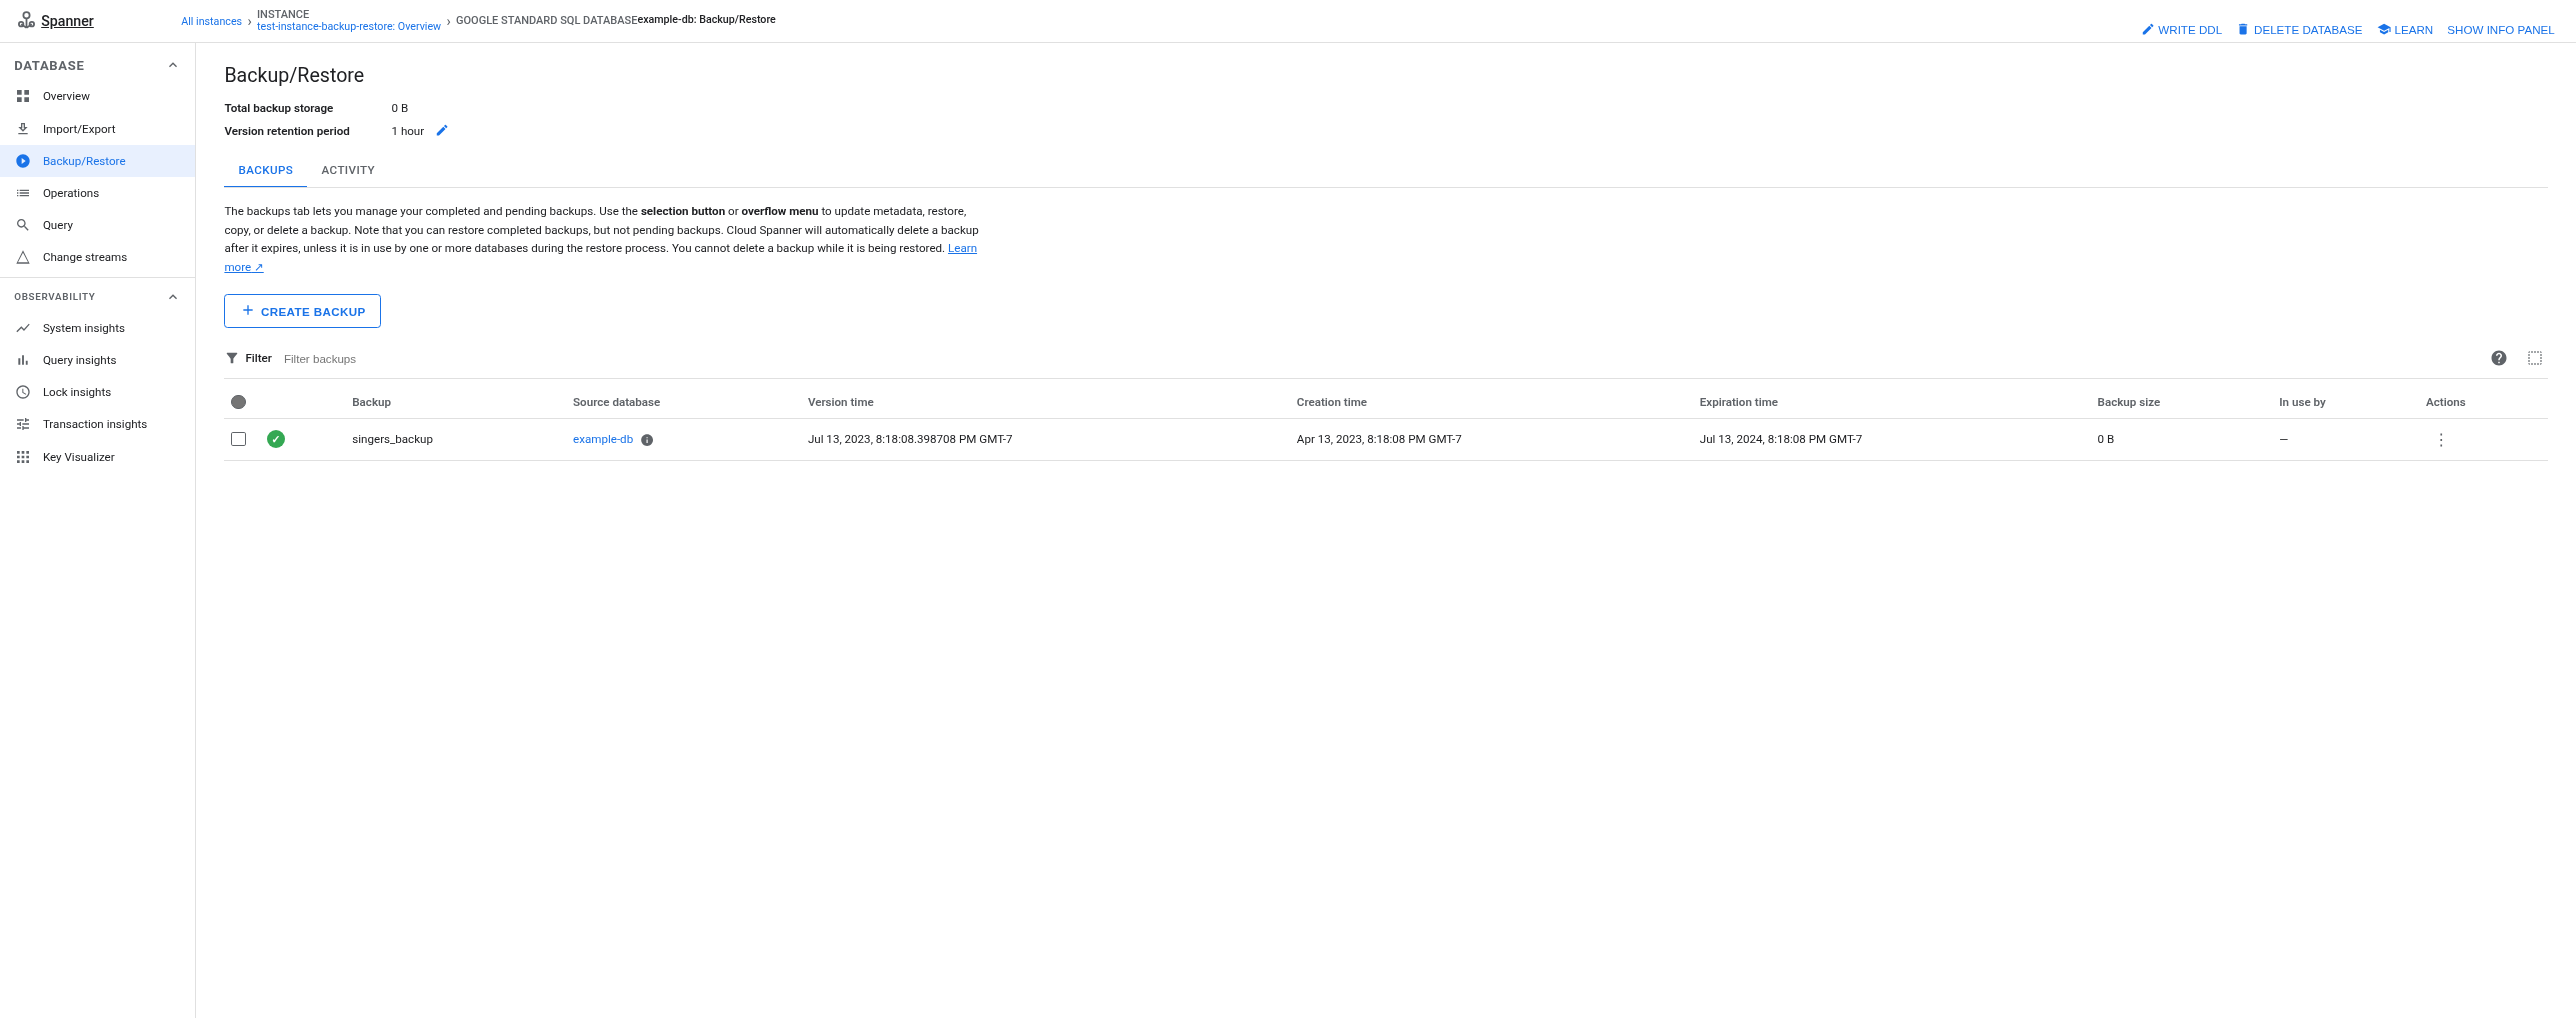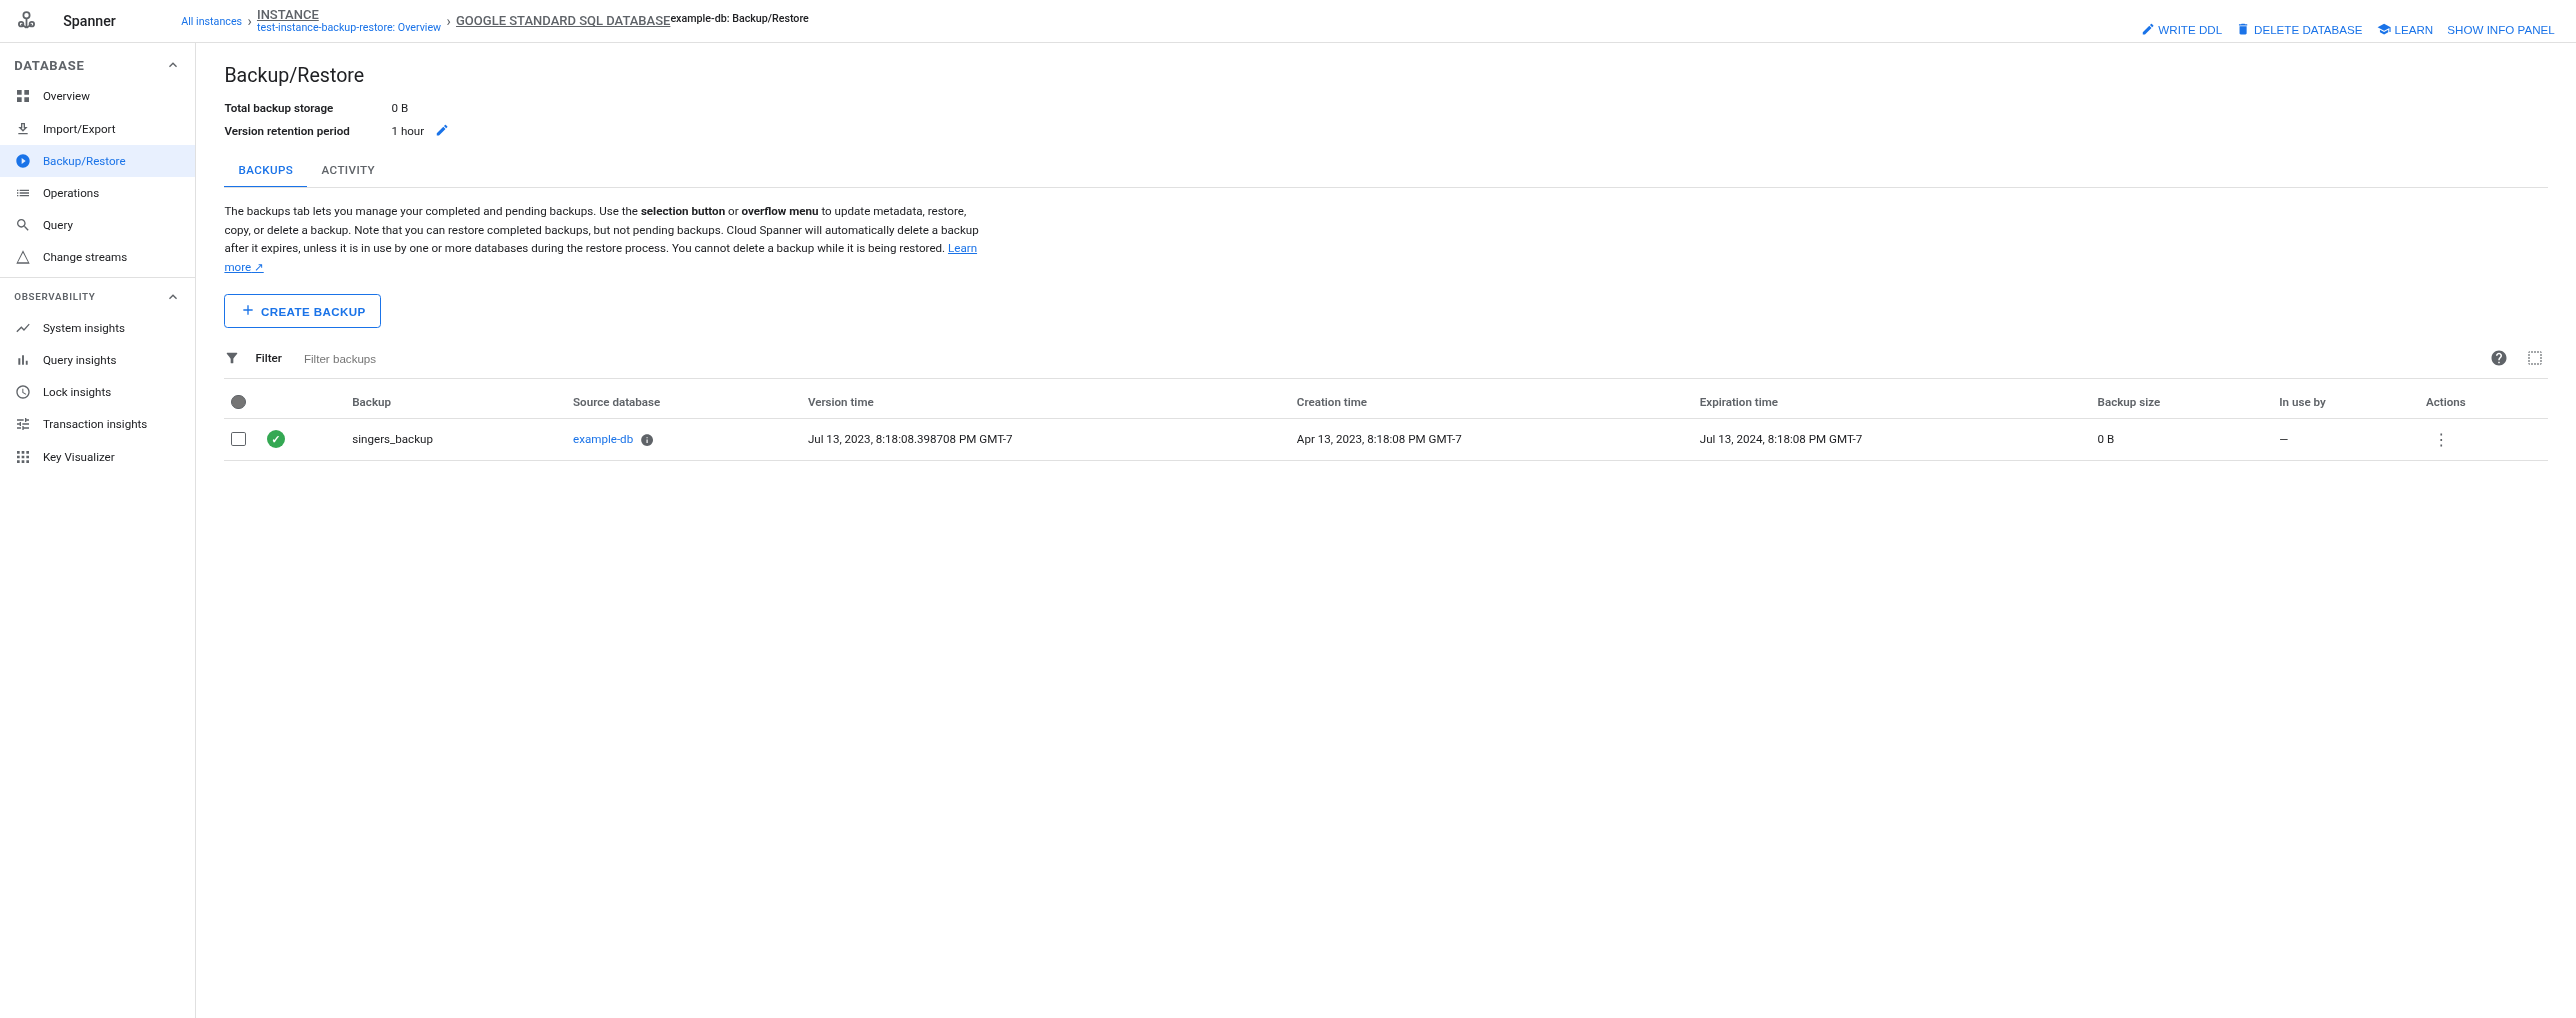--- a/index.html
+++ b/index.html
@@ -3,26 +3,26 @@
   <meta charset="utf-8">
   <style>
     * { box-sizing: border-box; margin: 0; padding: 0; }
     body { font-family: 'Google Sans', Roboto, Arial, sans-serif; font-size: 11.6px; color: #202124; background: #fff; display: flex; flex-direction: column; height: 100vh; overflow: hidden; }
 
     
     .top-nav {
       display: flex; align-items: center; height: 43px; border-bottom: 0.9px solid #e0e0e0;
       padding: 0 14.2px; gap: 7.1px; flex-shrink: 0;
     }
-    .top-nav .logo { display: flex; align-items: center; gap: 24px; font-size: 14.2px; font-weight: 500; color: #202124; min-width: 160px; }
+    .top-nav .logo { display: flex; align-items: center; gap: 2px; font-size: 14.2px; font-weight: 500; color: #202124; min-width: 160px; text-decoration: underline; }
     .top-nav .logo svg { width: 25px; height: 25px; }
     .breadcrumb { display: flex; align-items: center; gap: 5.3px; font-size: 10.7px; color: #5f6368; flex: 1; }
     .breadcrumb .bc-link { color: #1a73e8; cursor: pointer; }
     .breadcrumb .bc-sep { color: #5f6368; font-size: 14.2px; }
-    .breadcrumb .bc-label { font-size: 13px; color: #5f6368; text-transform: uppercase; font-weight: 500; text-decoration: underline; }
+    .breadcrumb .bc-label { font-size: 11px; color: #5f6368; text-transform: uppercase; font-weight: 500; }
     .breadcrumb .bc-current { color: #202124; font-size: 10.7px; font-weight: 500; }
     .top-actions { display: flex; align-items: center; gap: 0; margin-top: 16px; }
     .top-btn { display: flex; align-items: center; gap: 3.6px; color: #1a73e8; font-size: 11.6px; font-weight: 500; cursor: pointer; background: none; border: none; padding: 5.3px 7.1px; border-radius: 3.6px; }
     .top-btn.delete { color: #1a73e8; }
 
     
     .main-layout { display: flex; flex: 1; overflow: hidden; }
 
     
     .sidebar { width: 196px; border-right: 0.9px solid #e0e0e0; overflow-y: auto; flex-shrink: 0; padding: 7.1px 0; }
@@ -50,21 +50,21 @@
 
     
     .info-box { font-size: 11.6px; color: #202124; line-height: 1.6; margin-bottom: 18px; max-width: 764px; }
     .info-box a { color: #1a73e8; }
 
     
     .create-btn { display: flex; align-items: center; gap: 5.3px; background: none; border: 0.9px solid #1a73e8; color: #1a73e8; font-size: 11.6px; font-weight: 600; padding: 6.2px 14.2px; border-radius: 3.6px; cursor: pointer; margin-bottom: 18px; text-transform: uppercase; letter-spacing: 0.4px; }
     .create-btn .plus { font-size: 14.2px; font-weight: 600; }
 
     
-    .filter-bar { display: flex; align-items: center; gap: 15px; margin-bottom: 7.1px; border-bottom: 0.9px solid #e0e0e0; padding-bottom: 7.1px; }
+    .filter-bar { display: flex; align-items: center; gap: 5px; margin-bottom: 7.1px; border-bottom: 0.9px solid #e0e0e0; padding-bottom: 7.1px; }
     .filter-input { border: none; outline: none; font-size: 11.6px; color: #5f6368; flex: 1; }
     .filter-icons { display: flex; align-items: center; gap: 10.7px; margin-left: auto; }
     .filter-icon-btn { width: 25px; height: 25px; display: flex; align-items: center; justify-content: center; cursor: pointer; border-radius: 50%; }
 
     
     .backup-table { width: 100%; border-collapse: collapse; font-size: 11.6px; }
     .backup-table th { text-align: left; padding: 9px 10.7px; font-weight: 600; color: #5f6368; border-bottom: 0.9px solid #e0e0e0; white-space: nowrap; }
     .backup-table td { padding: 9px 10.7px; border-bottom: 0.9px solid #e0e0e0; color: #202124; vertical-align: middle; }
     .backup-table th:first-child, .backup-table td:first-child { width: 32px; padding-left: 7.1px; }
     .backup-table .cb-col { width: 32px; }

